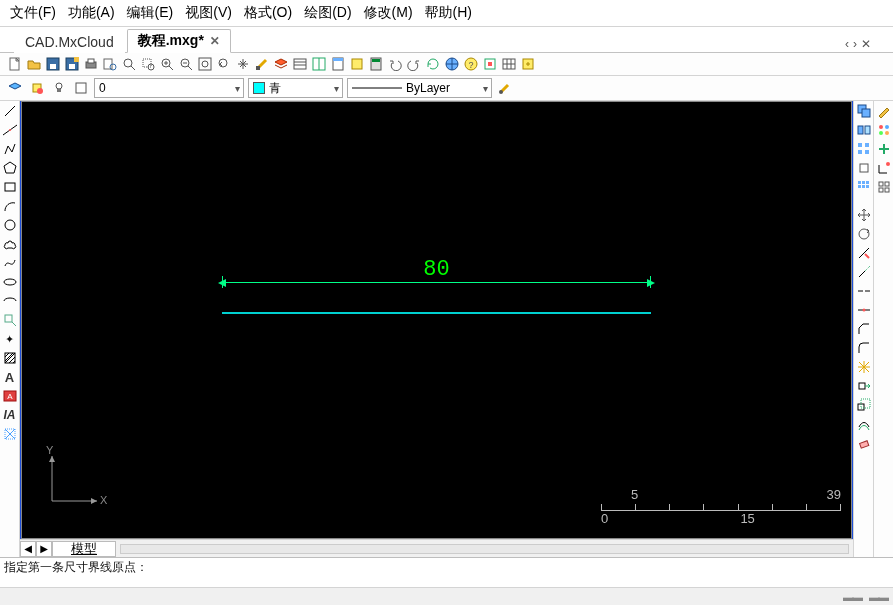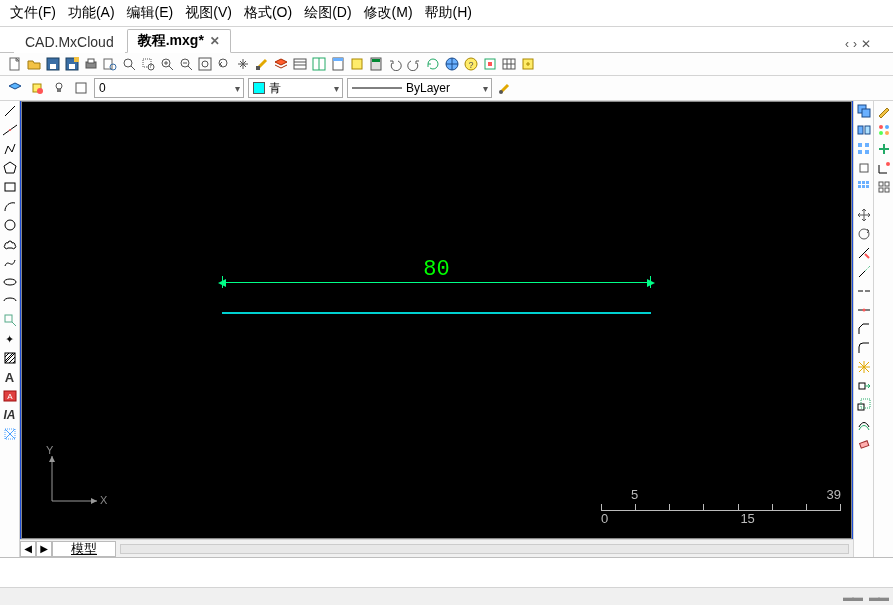--- a/index.html
+++ b/index.html
@@ -756,18 +756,19 @@
           <rect x="2" y="2" width="4" height="4" fill="none" stroke="#555"></rect>
           <rect x="8" y="2" width="4" height="4" fill="none" stroke="#555"></rect>
           <rect x="2" y="8" width="4" height="4" fill="none" stroke="#555"></rect>
           <rect x="8" y="8" width="4" height="4" fill="none" stroke="#555"></rect>
         </svg>
       </div>
   </div>
 </div>
 
 <div class="command-area">
+  <div class="line">指定第一条尺寸界线原点：</div>
 </div>
 
 <div class="statusbar">
   <span class="grip">▬▬</span>
   <span class="grip">▬▬</span>
 </div>
 
 </body></html>

